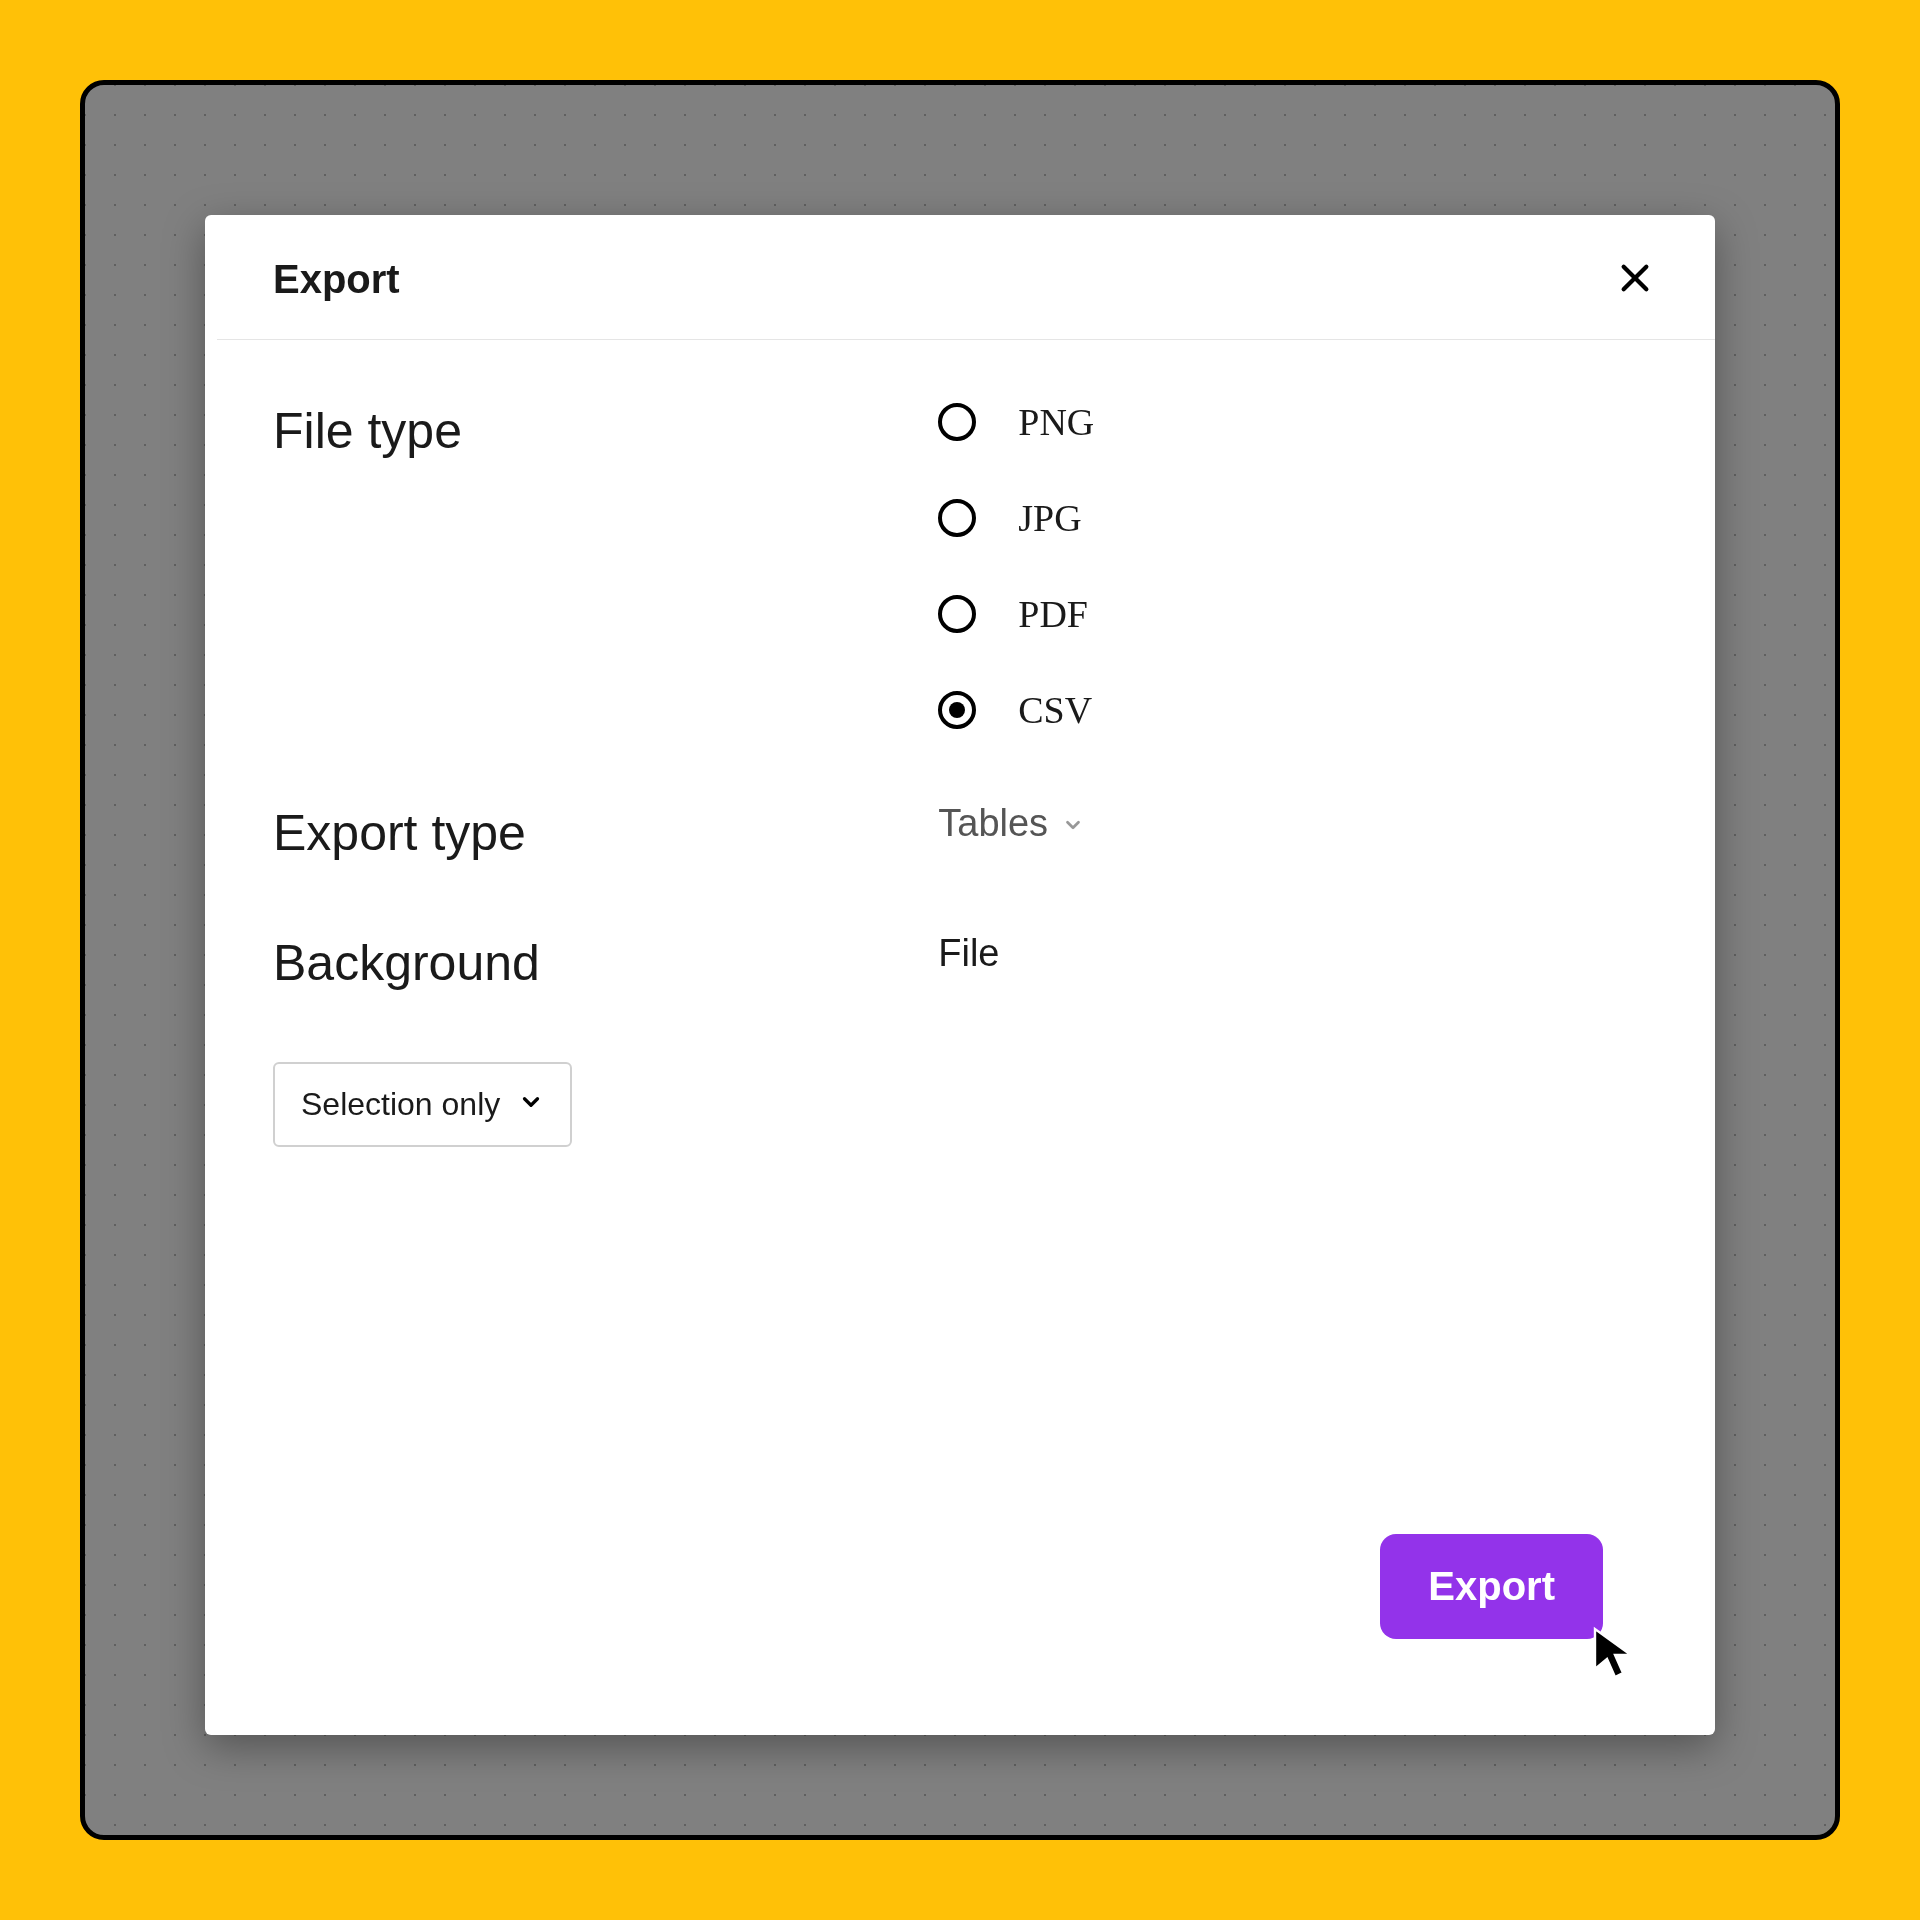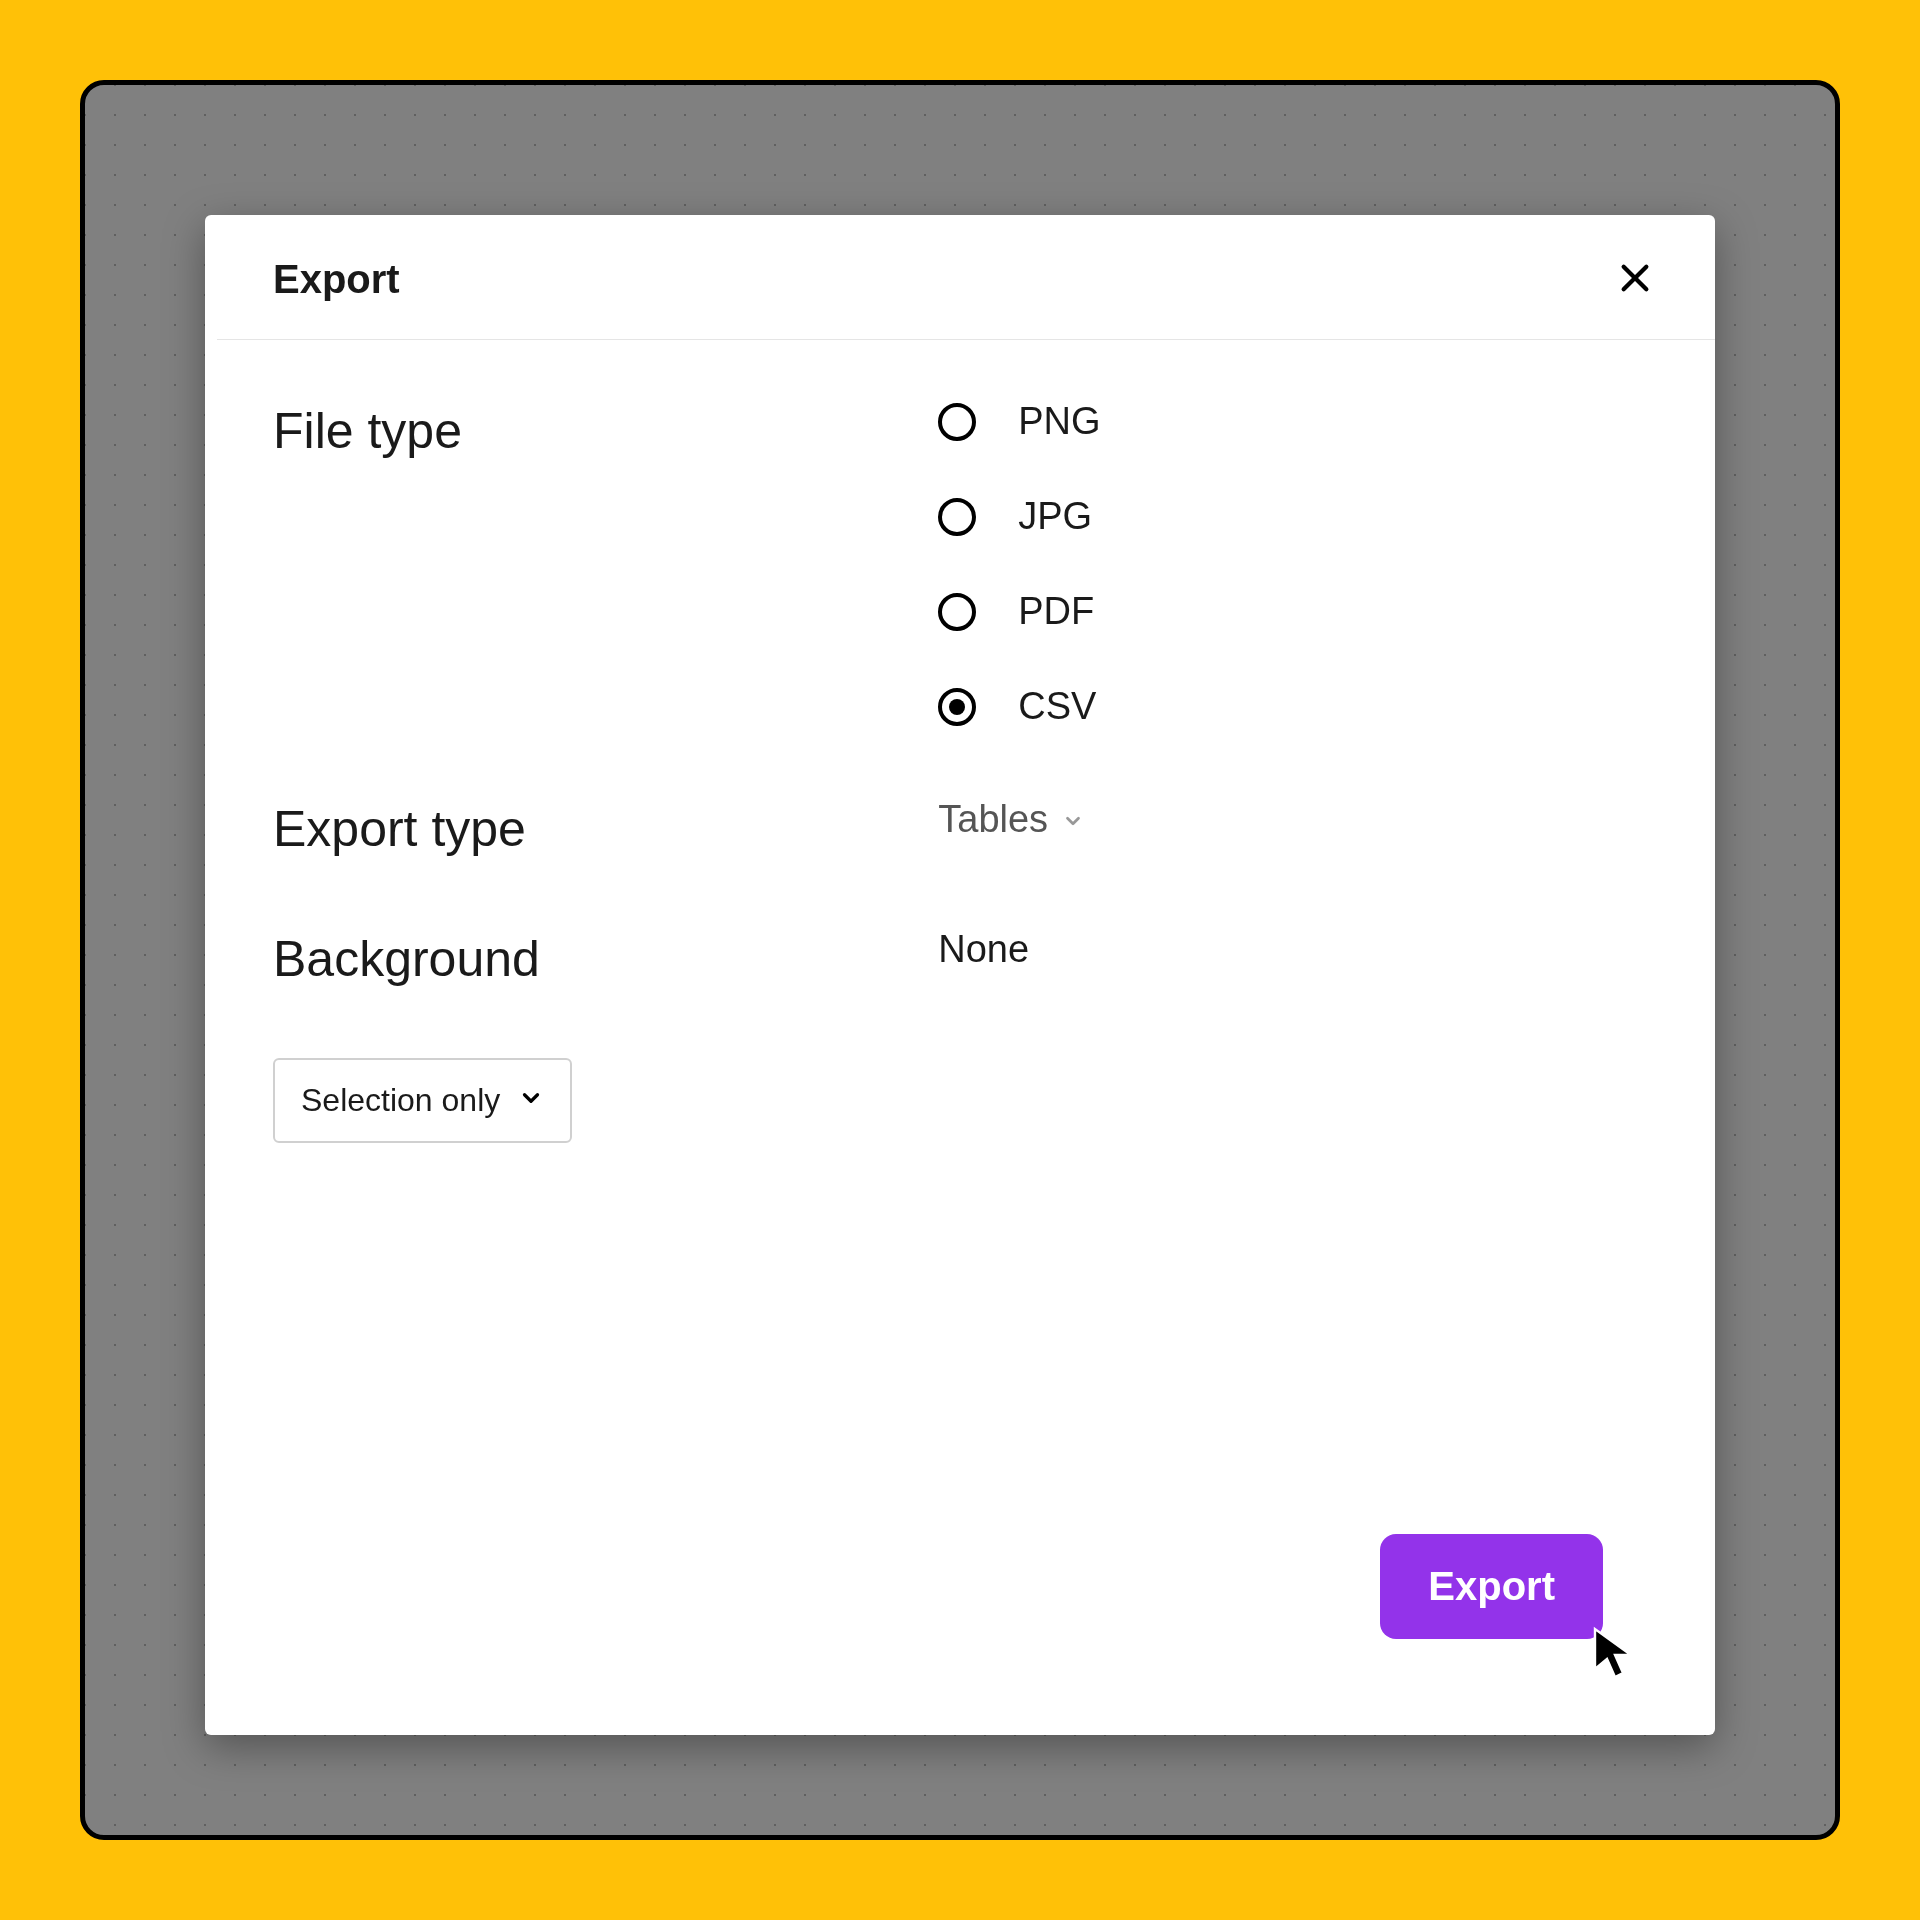--- a/index.html
+++ b/index.html
@@ -99,21 +99,21 @@
       justify-content: center;
       flex-shrink: 0;
     }
     .radio-circle.checked::after {
       content: "";
       width: 16px;
       height: 16px;
       background: #000;
       border-radius: 50%;
     }
-    .radio-label { font-size: 38px; }
+    .radio-label { font-size: 38px; font-family: Liberation Serif, serif; }
     .light-select {
       display: inline-flex;
       align-items: flex-start;
       gap: 14px;
       color: #555;
       cursor: pointer;
     }
     .light-select .chev { opacity: 0.6; }
     .boxed-select {
       display: inline-flex;
@@ -205,21 +205,21 @@
                 <polyline points="6 9 12 15 18 9"></polyline>
               </svg>
             </span>
           </div>
         </div>
       </div>
 
       <div class="form-row">
         <div class="label-col">Background</div>
         <div class="control-col">
-          <span>None</span>
+          <span>File</span>
         </div>
       </div>
 
       <div class="form-row tight">
         <div class="control-col">
           <div class="boxed-select">
             <span>Selection only</span>
             <span class="chev">
               <svg viewBox="0 0 24 24" fill="none" stroke="#000" stroke-width="3" stroke-linecap="round" stroke-linejoin="round">
                 <polyline points="6 9 12 15 18 9"></polyline>

